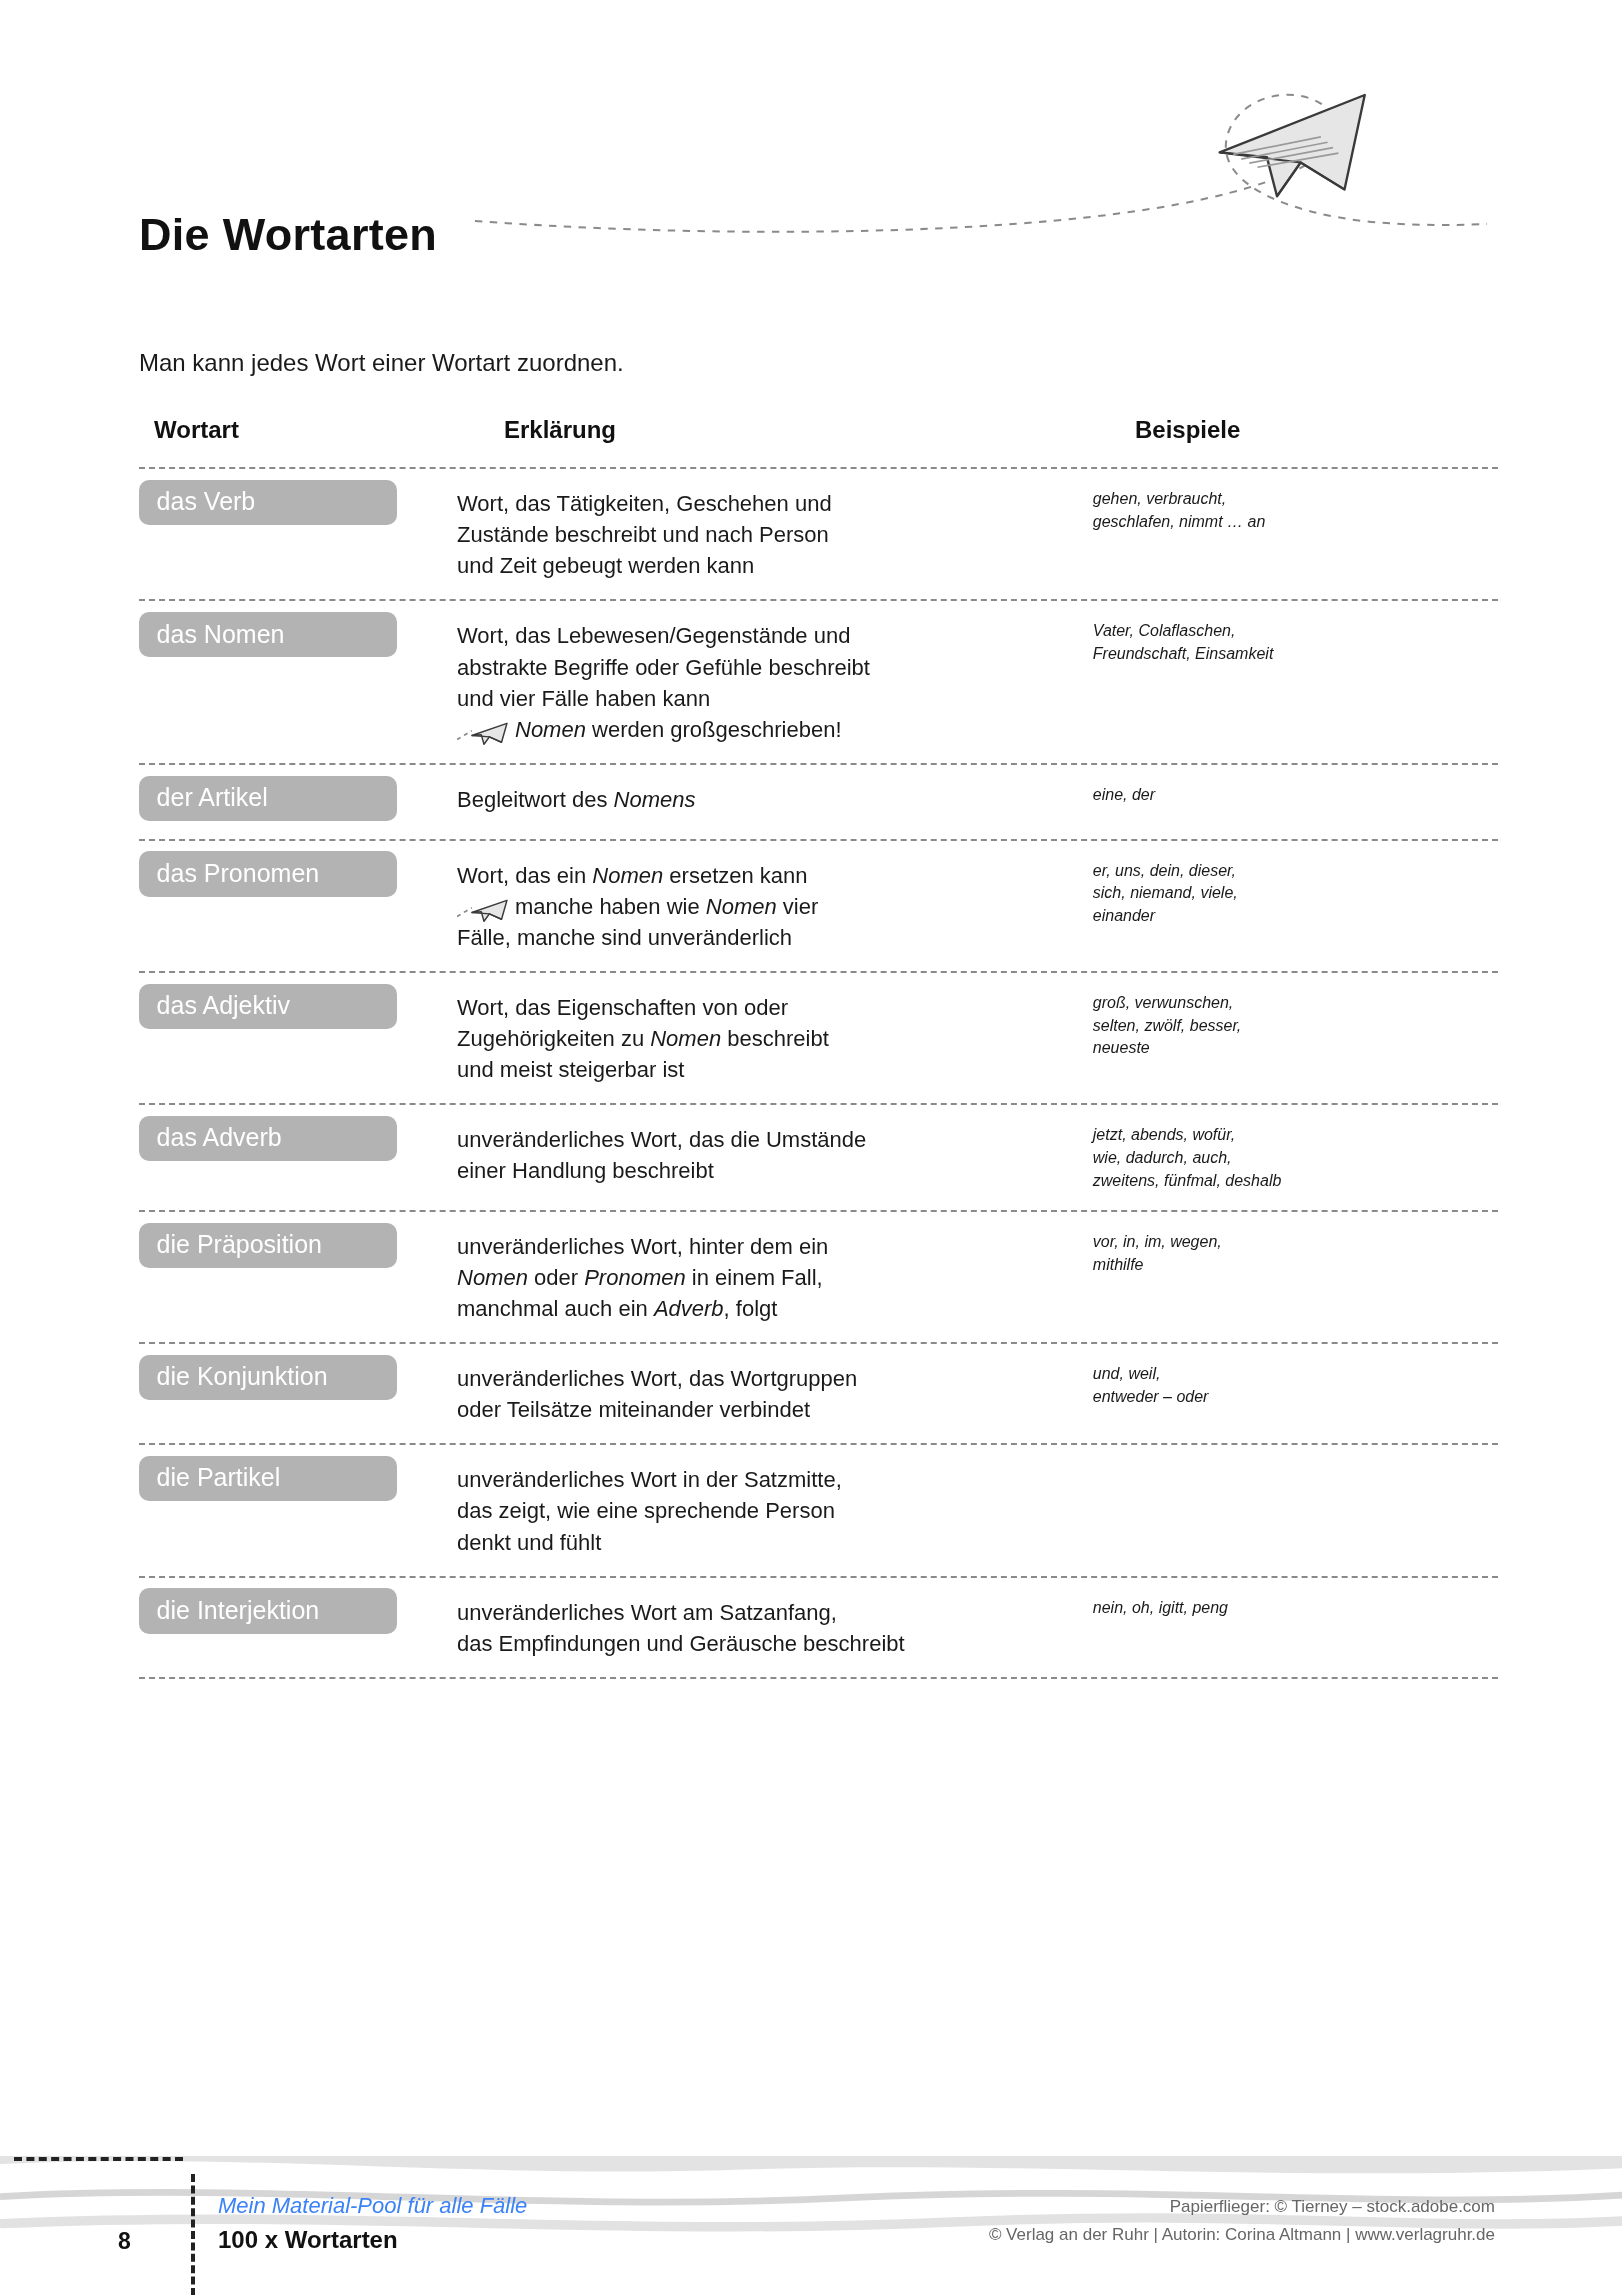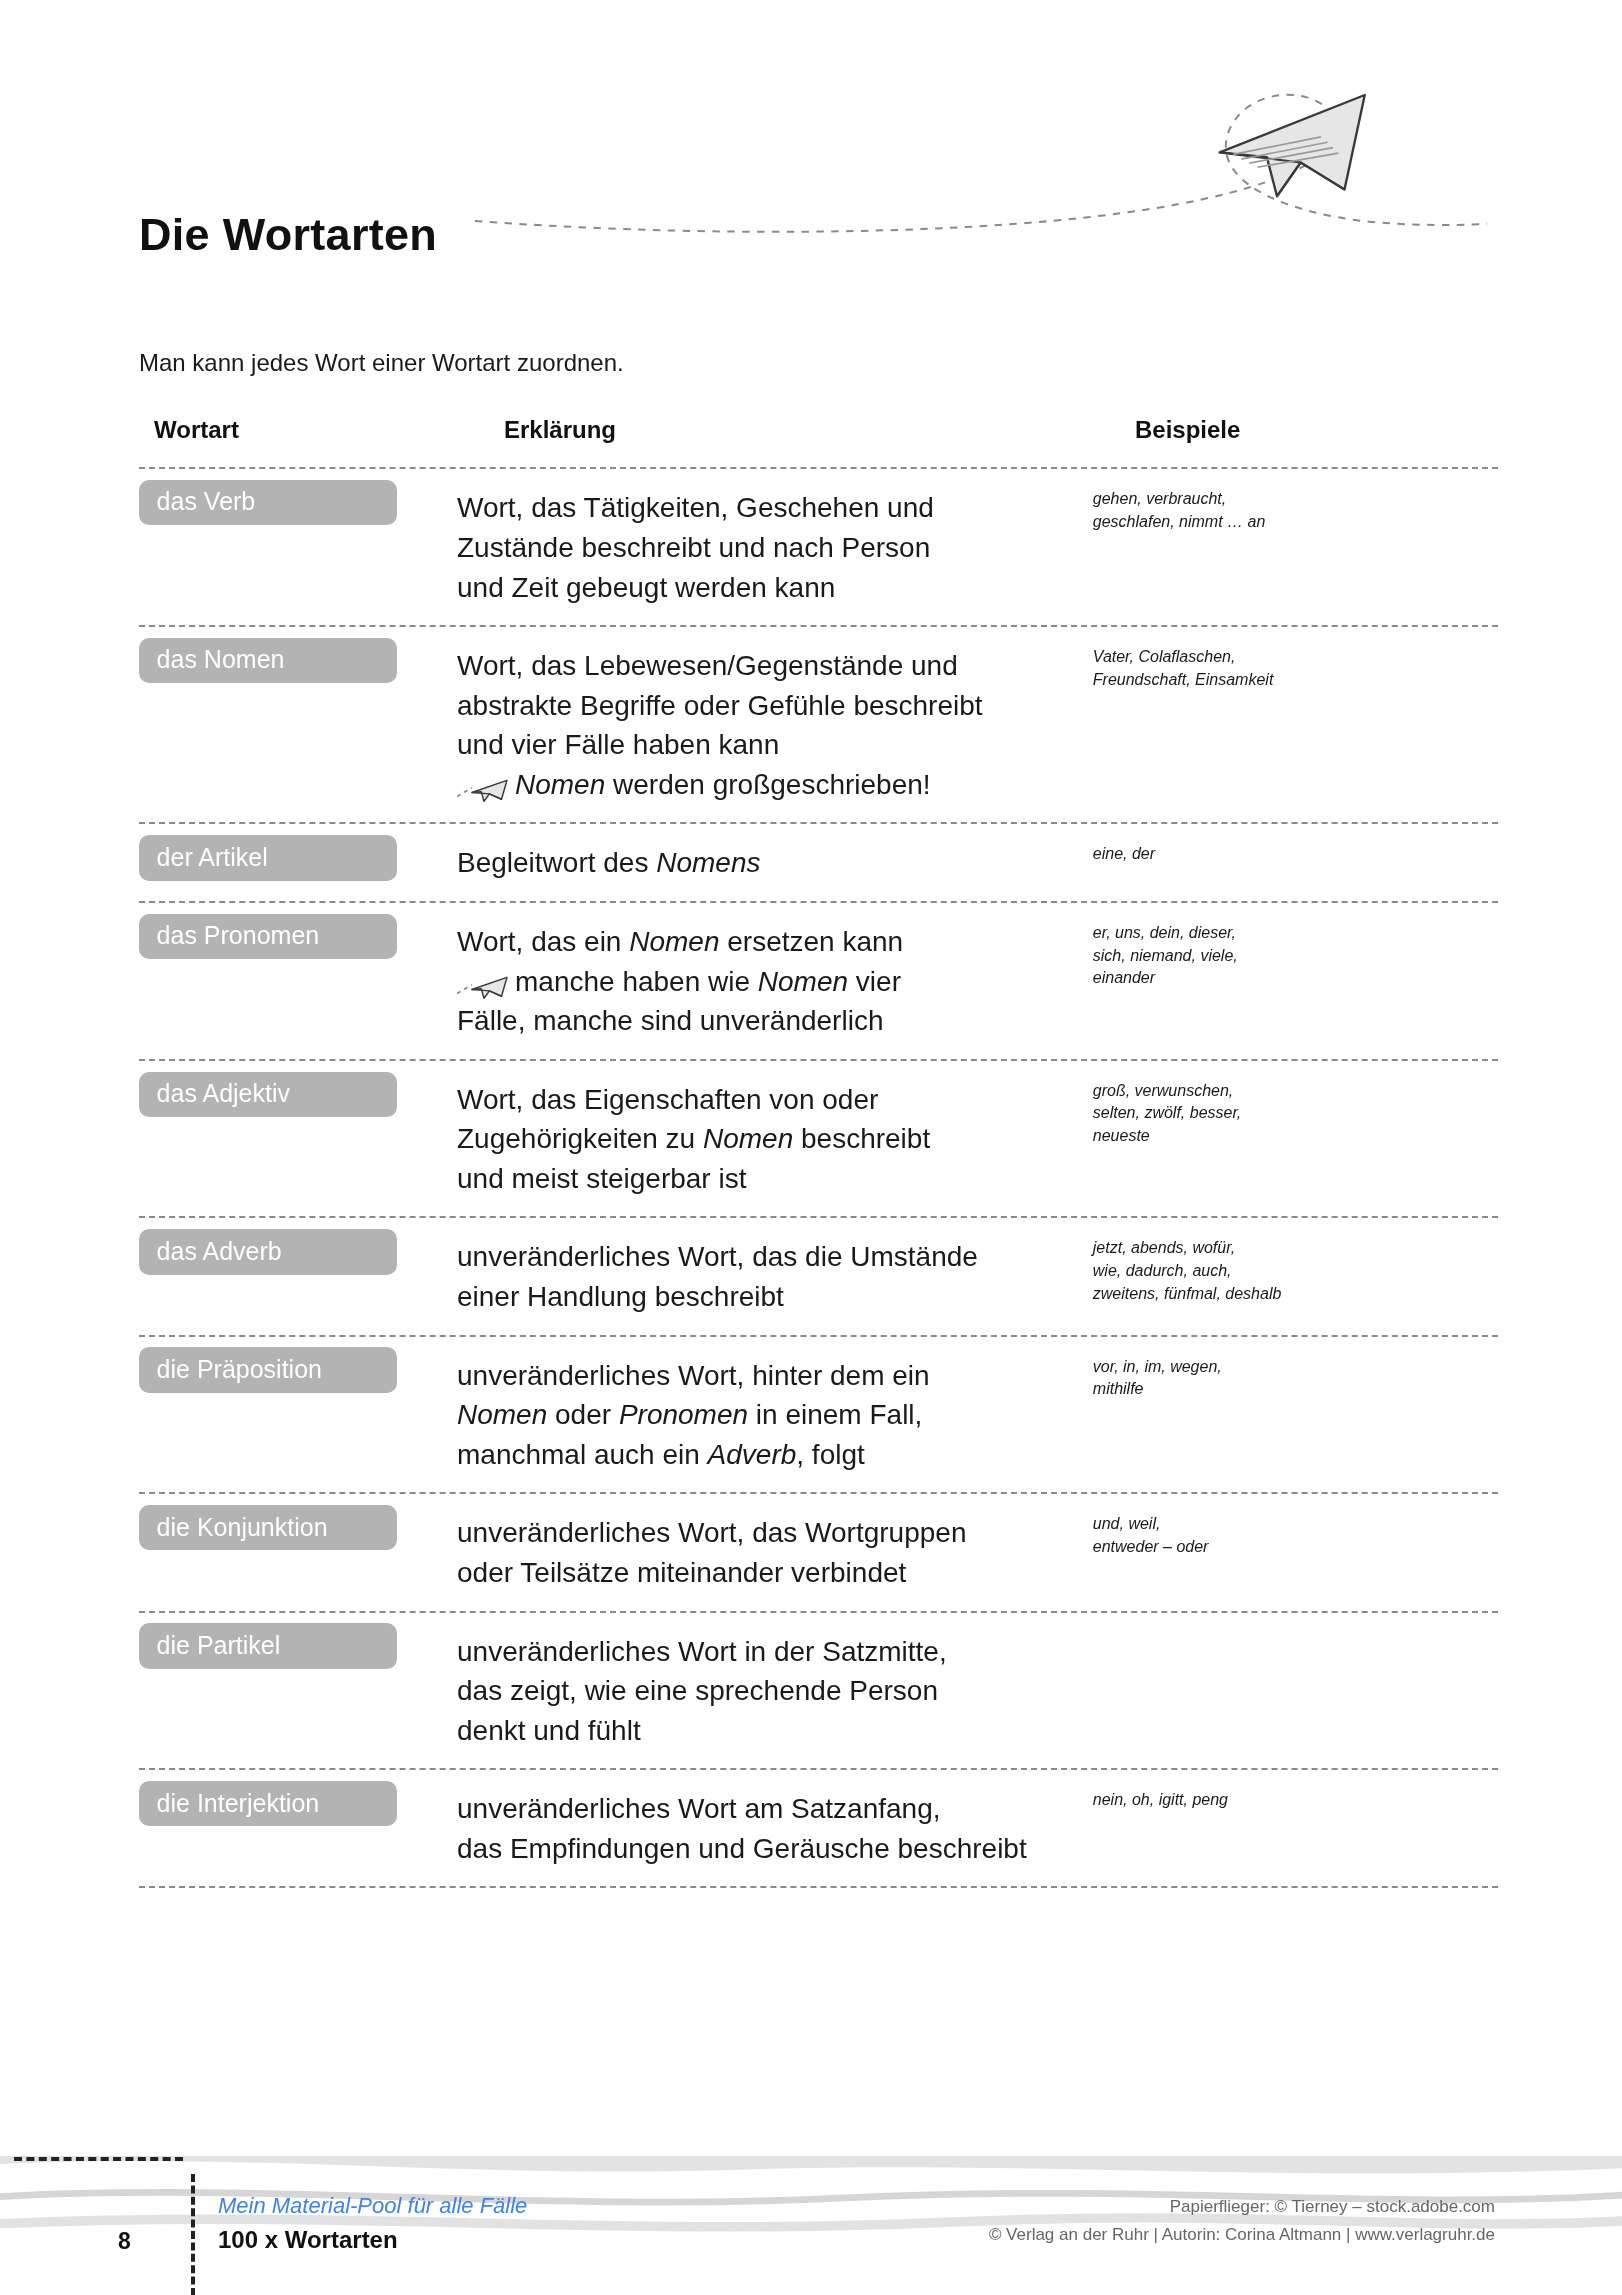--- a/index.html
+++ b/index.html
@@ -70,21 +70,21 @@
     color:#ffffff;
     font-size:25px;
     padding:7.4px 17.6px 8.8px 17.6px;
     border-radius:10px;
     min-width:258px;
     box-sizing:border-box;
   }
   .cell-expl{
     flex:0 0 629px;
     width:629px;
-    font-size:28px;
+    font-size:22px;
     line-height:1.42;
     padding-top:9.5px;
     color:#1a1a1a;
   }
   .cell-ex{
     flex:1;
     font-size:16px;
     line-height:1.42;
     font-style:italic;
     padding-top:9.5px;

